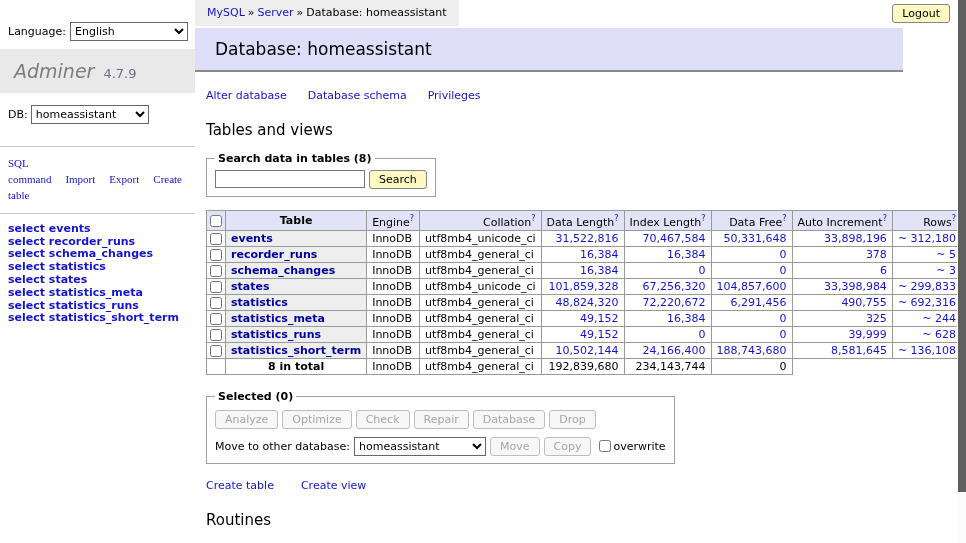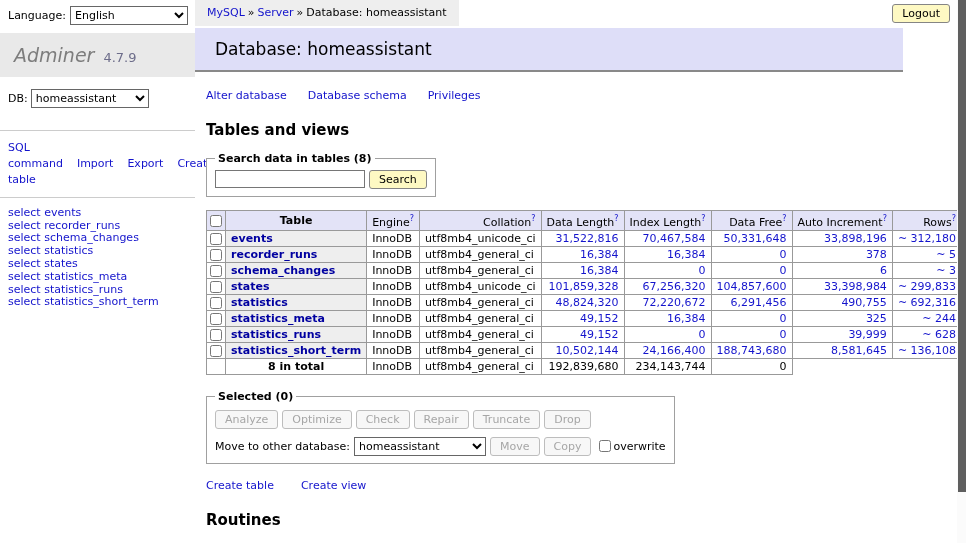--- a/index.html
+++ b/index.html
@@ -15,48 +15,48 @@
     border:1px solid #666; background:#fff; height:19px;
   }
   button, .btn {
     font-family:"DejaVu Sans", sans-serif; font-size:11px;
     background:#fef9c3; border:1px solid #858585; border-radius:3px;
     padding:2px 9px; color:#000;
   }
   button:disabled { color:#a6a6a6; border-color:#bdbdbd; background:#f7f7f7; }
 
   
-  #sidebar { position:absolute; left:0; top:0; width:195px; }
+  #sidebar { position:absolute; left:0; top:16px; width:195px; }
   .lang-row { padding:6px 8px 5px; white-space:nowrap; }
   .lang-row select { width:118px; margin-left:4px; }
   h1.app {
     margin:3px 0 0; padding:11px 14px; background:#e9e9e9;
     font-size:19px; font-weight:normal; font-style:italic; color:#7d7d7d;
   }
   h1.app .ver { font-size:13px; font-style:normal; color:#6d6d8a; margin-left:3px; }
   .db-row { padding:12px 8px 22px; border-bottom:1px solid #ccc; white-space:nowrap; }
   .db-row select { width:118px; margin-left:3px; }
   .side-actions { margin:0; padding:9px 8px; border-bottom:1px solid #ccc; line-height:1.45; }
-  .side-actions a { margin-right:14px; }
+  .side-actions a { margin-right:14px;font-family:Liberation Serif, serif; }
   #table-links { list-style:none; margin:9px 0 0; padding:0 8px; }
-  #table-links li { line-height:12.8px; }
+  #table-links li { line-height:12.8px;font-weight:bold; }
 
   
   #main { position:absolute; left:195px; top:0; width:708px; }
   .breadcrumb { display:inline-block; background:#eee; padding:6px 12px 7px; }
   .breadcrumb .sep { color:#000; margin:0 3px; }
   #logout-btn { position:absolute; top:4px; right:16px; z-index:5; }
   h2.page-title {
     margin:2px 0 0; padding:11px 20px; background:#dedef8;
     border-bottom:2px solid #898989; font-size:17px; font-weight:normal;
   }
   .content { padding:0 11px; }
   .nav-links { margin:17px 0 0; }
   .nav-links a { margin-right:21px; }
-  h3 { font-size:15px; font-weight:bold; margin:19px 0 11px; }
+  h3 { font-size:15px; font-weight:normal; margin:19px 0 11px; }
 
   fieldset {
     display:inline-block; border:1px solid #a0a0a0; margin:2px 0 0;
     padding:5px 8px 7px; background:#fff;
   }
   legend { font-size:11px; padding:0 3px;font-weight:bold; }
   .search-fs input[type=text] { width:150px; height:18px; border:1px solid #767676; font-size:11px; padding:1px 3px; }
   .search-fs button { margin-left:4px; }
 
   
@@ -263,21 +263,21 @@
           <td class="num">192,839,680</td>
           <td class="num">234,143,744</td>
           <td class="num">0</td>
           <td class="blank" colspan="3"></td>
         </tr>
       </tfoot>
     </table>
 
     <fieldset class="selected-fs">
       <legend>Selected (0)</legend>
-      <div class="sel-buttons" id="sel-buttons"><button disabled="">Analyze</button><button disabled="">Optimize</button><button disabled="">Check</button><button disabled="">Repair</button><button disabled="">Truncate</button><button disabled="">Drop</button></div>
+      <div class="sel-buttons" id="sel-buttons"><button disabled="">Analyze</button><button disabled="">Optimize</button><button disabled="">Check</button><button disabled="">Repair</button><button disabled="">Database</button><button disabled="">Drop</button></div>
       <div class="move-row">
         <span>Move to other database:</span><select><option>homeassistant</option></select><button disabled="">Move</button><button disabled="">Copy</button><label><input type="checkbox" style=""><span>overwrite</span></label>
       </div>
     </fieldset>
 
     <p class="link-row">
       <a>Create table</a><a>Create view</a>
     </p>
 
     <h3>Routines</h3>

